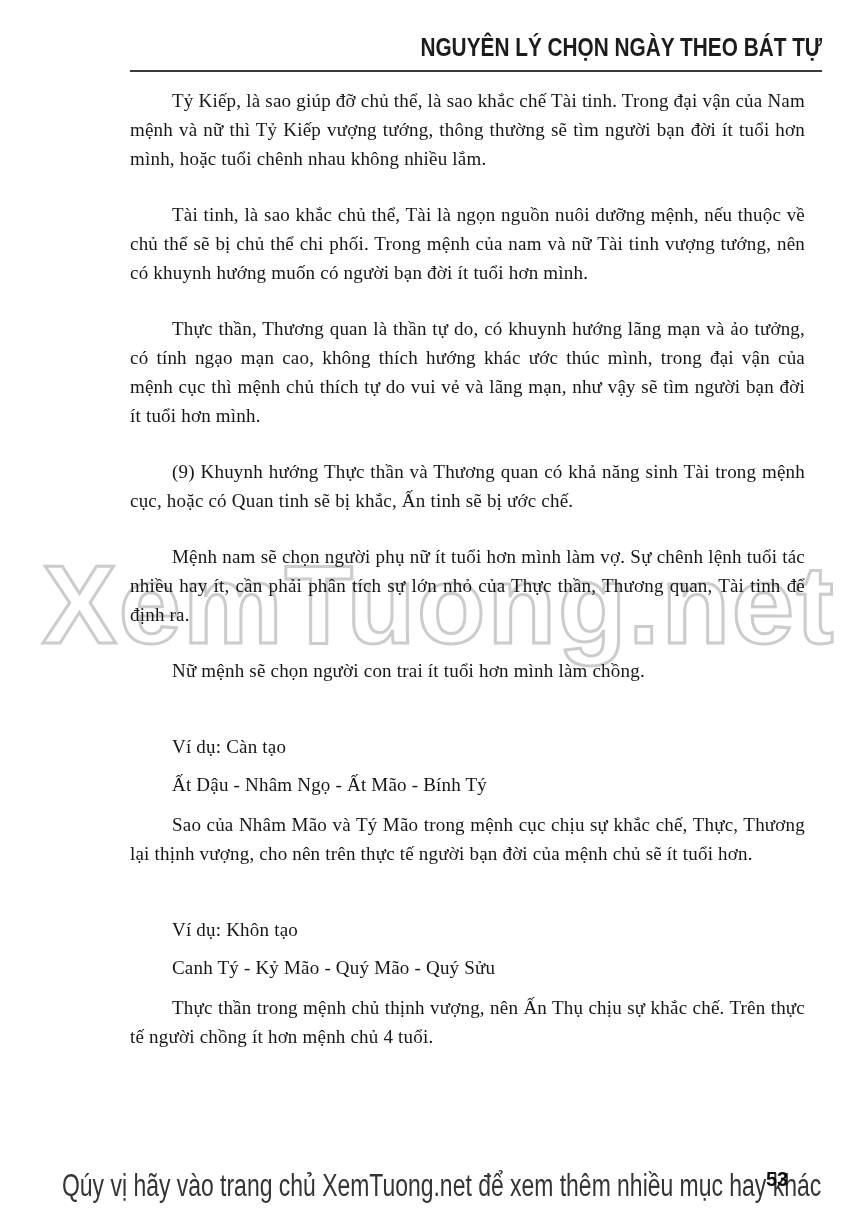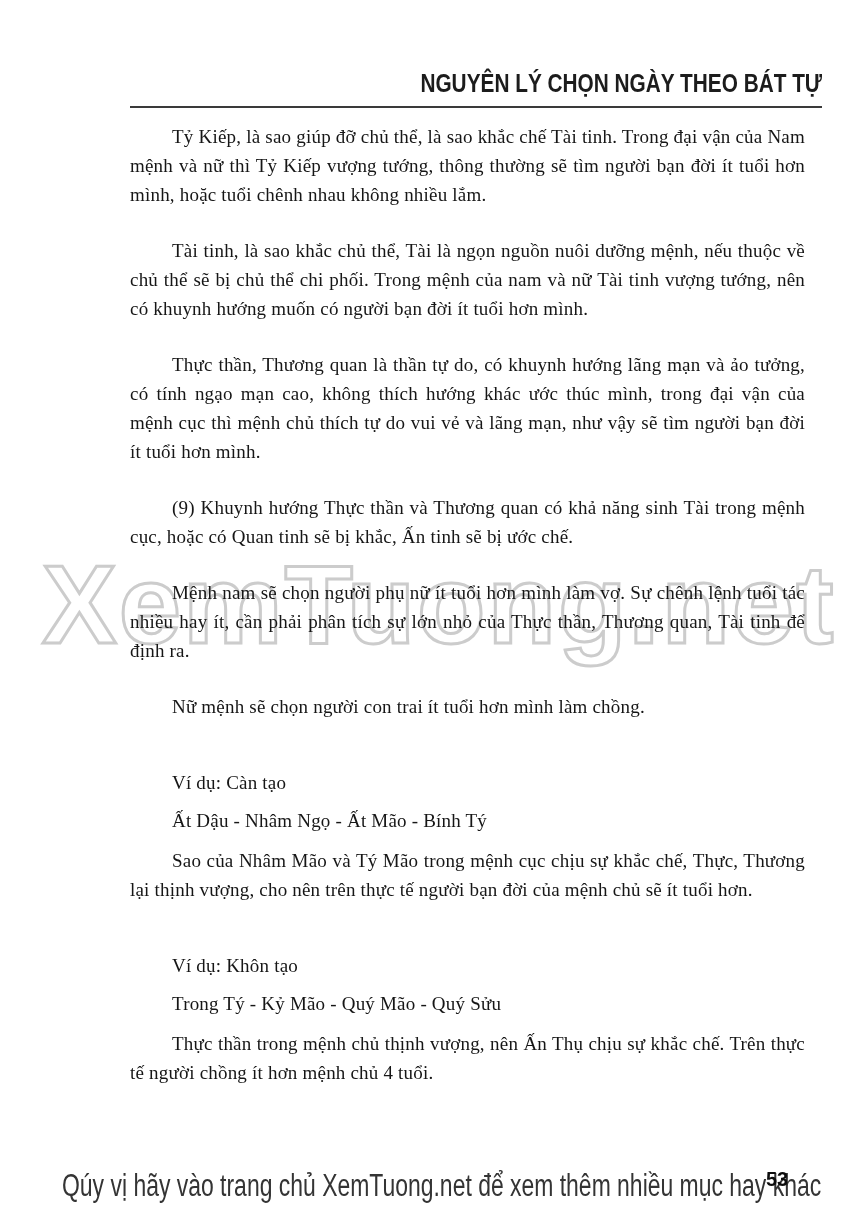--- a/index.html
+++ b/index.html
@@ -27,21 +27,21 @@
     color: rgba(255,255,255,0);
     -webkit-text-stroke: 3px #cccccc;
     paint-order: stroke fill;
     white-space: nowrap;
     user-select: none;
   }
   
   .header {
     position: relative;
     z-index: 1;
-    margin: 68px 28px 0 130px;
+    margin: 32px 28px 0 130px;
     text-align: right;
     border-bottom: 2px solid #3a3a3a;
     padding-bottom: 7px;
   }
   .header-title {
     display: inline-block;
     font-family: "Liberation Sans", "DejaVu Sans", sans-serif;
     font-weight: bold;
     font-size: 26px;
     letter-spacing: 0px;
@@ -113,21 +113,21 @@
     <p class="body-par">Thực thần, Thương quan là thần tự do, có khuynh hướng lãng mạn và ảo tưởng, có tính ngạo mạn cao, không thích hướng khác ước thúc mình, trong đại vận của mệnh cục thì mệnh chủ thích tự do vui vẻ và lãng mạn, như vậy sẽ tìm người bạn đời ít tuổi hơn mình.</p>
     <p class="body-par">(9) Khuynh hướng Thực thần và Thương quan có khả năng sinh Tài trong mệnh cục, hoặc có Quan tinh sẽ bị khắc, Ấn tinh sẽ bị ước chế.</p>
     <p class="body-par">Mệnh nam sẽ chọn người phụ nữ ít tuổi hơn mình làm vợ. Sự chênh lệnh tuổi tác nhiều hay ít, cần phải phân tích sự lớn nhỏ của Thực thần, Thương quan, Tài tinh để định ra.</p>
     <p class="body-par">Nữ mệnh sẽ chọn người con trai ít tuổi hơn mình làm chồng.</p>
 
     <p class="example-label">Ví dụ: Càn tạo</p>
     <p class="example-pillars">Ất Dậu - Nhâm Ngọ - Ất Mão - Bính Tý</p>
     <p class="example-analysis">Sao của Nhâm Mão và Tý Mão trong mệnh cục chịu sự khắc chế, Thực, Thương lại thịnh vượng, cho nên trên thực tế người bạn đời của mệnh chủ sẽ ít tuổi hơn.</p>
 
     <p class="example-label">Ví dụ: Khôn tạo</p>
-    <p class="example-pillars">Trong Tý - Kỷ Mão - Quý Mão - Quý Sửu</p>
+    <p class="example-pillars">Canh Tý - Kỷ Mão - Quý Mão - Quý Sửu</p>
     <p class="example-analysis">Thực thần trong mệnh chủ thịnh vượng, nên Ấn Thụ chịu sự khắc chế. Trên thực tế người chồng ít hơn mệnh chủ 4 tuổi.</p>
   </div>
 
   <div class="footer">
     <span class="footer-text"><span>Qúy vị hãy vào trang chủ </span><span>XemTuong.net</span><span> để xem thêm nhiều mục hay khác</span></span>
   </div>
 
   <div class="page-number">53</div>
 
 </div>

